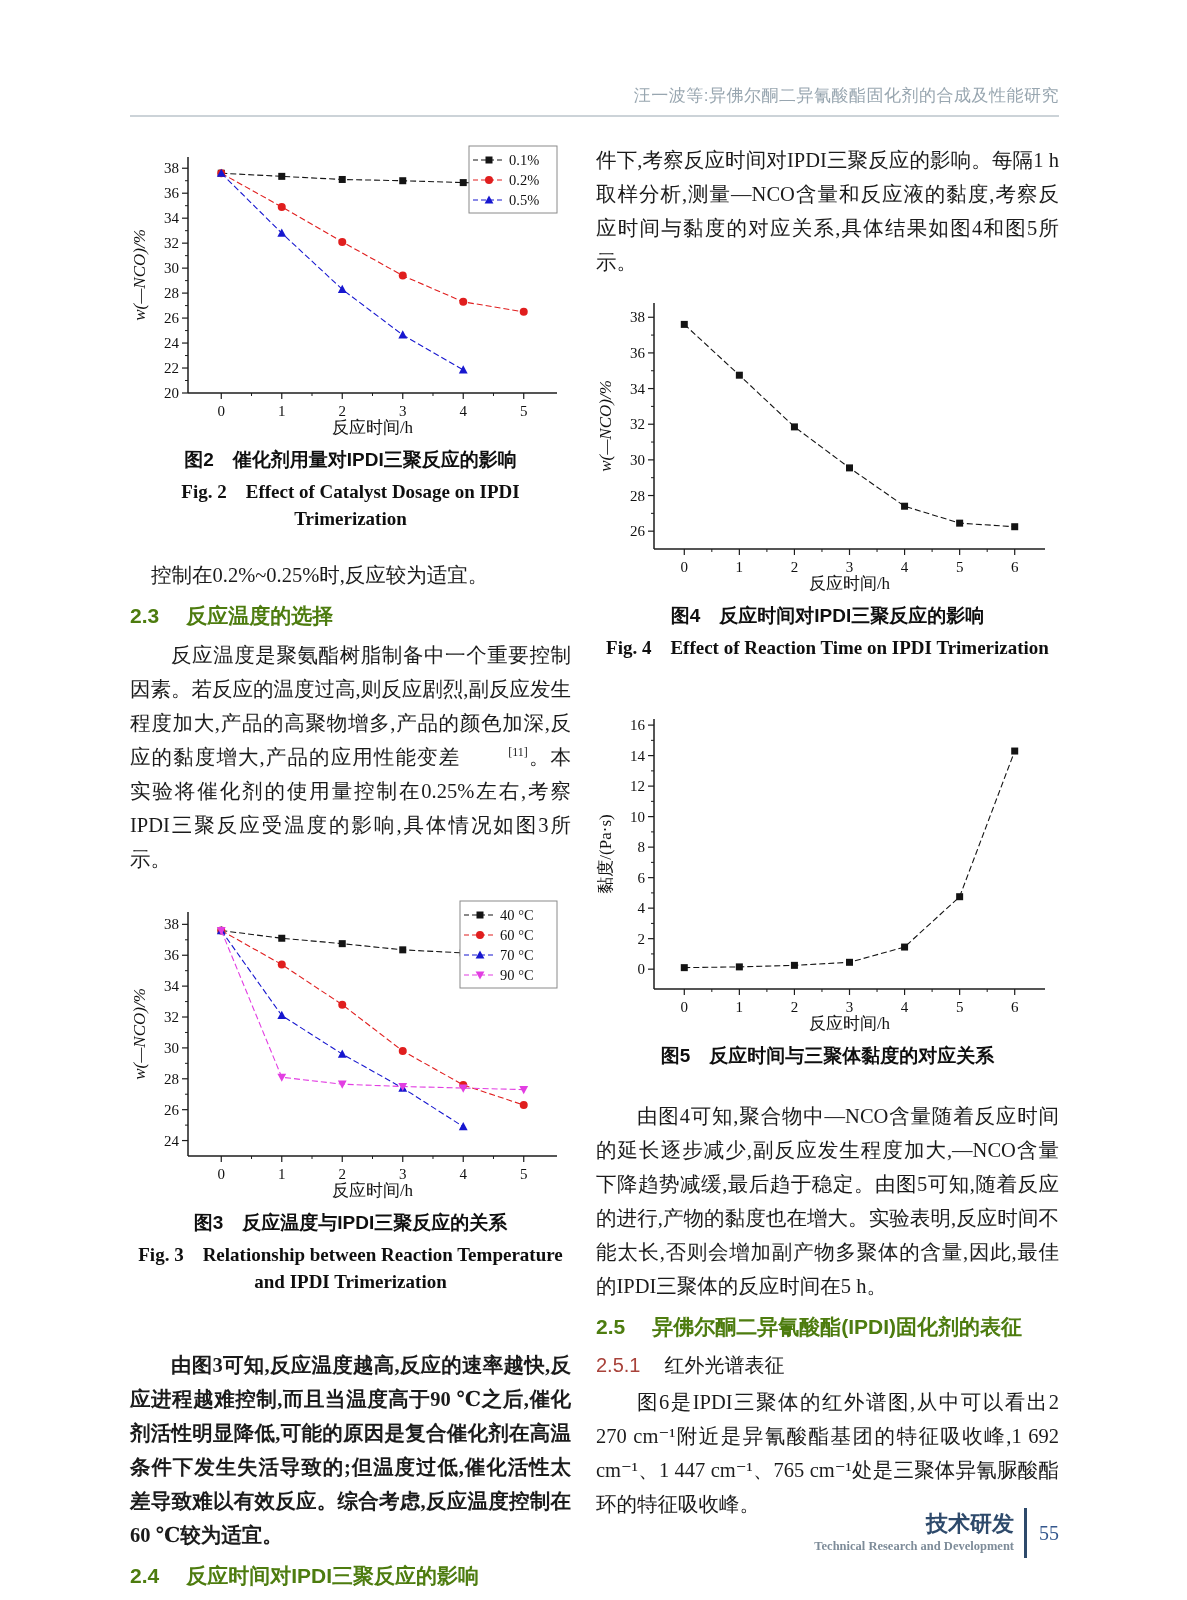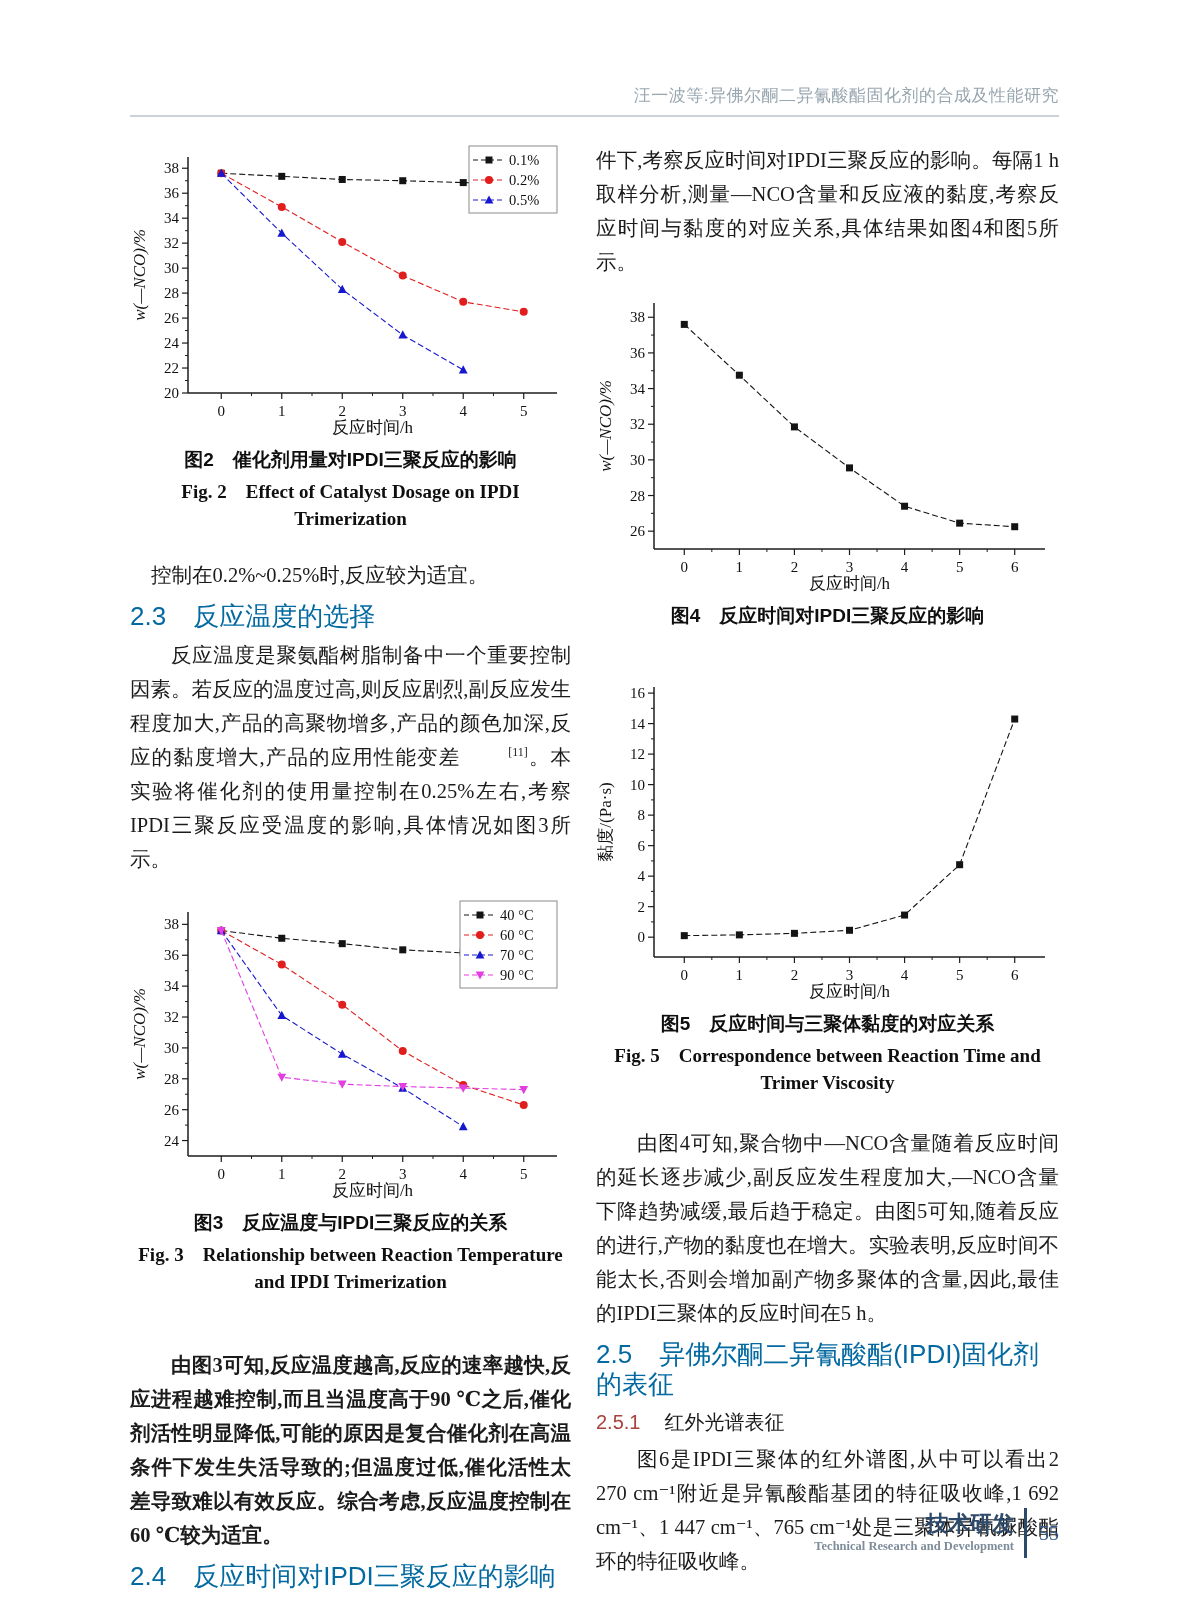--- a/index.html
+++ b/index.html
@@ -14,22 +14,22 @@
   .col.right{width:463px;}
   figure{margin:0;}
   .chart{display:block;}
   .chart text{font-family:"Liberation Serif","DejaVu Serif",serif;}
   .cap-zh{text-align:center;font-weight:bold;font-size:19px;color:#0f0f0f;margin-top:8px;
           font-family:"Liberation Sans","DejaVu Sans",sans-serif;}
   .cap-en{text-align:center;font-weight:bold;font-size:19px;color:#0f0f0f;margin-top:5px;line-height:27px;}
   .para{margin:0;text-align:justify;font-size:20.5px;line-height:34px;color:#1b1b1b;}
   .para sup{font-size:12px;line-height:0;padding-left:48px;}
   .indent{text-indent:2em;}
-  .heading{font-family:"Liberation Sans","DejaVu Sans",sans-serif;font-weight:normal;
-           color:#0369a1;font-size:26px;line-height:30px;margin:9px 0 7px 0;}
+  .heading{font-family:"Liberation Sans","DejaVu Sans",sans-serif;font-weight:bold;
+           color:#4d7c0f;font-size:21px;line-height:30px;margin:9px 0 7px 0;}
   .heading .hnum{margin-right:27px;}
   .subheading{font-size:20px;line-height:32px;margin:2px 0 4px 0;}
   .subheading .hnum{color:#a8423a;font-family:"Liberation Sans","DejaVu Sans",sans-serif;margin-right:24px;}
   .subheading .htitle{color:#1b1b1b;}
   .footer{position:absolute;right:128px;bottom:42px;display:flex;align-items:center;}
   .footer .zh-en{text-align:right;margin-right:10px;}
   .footer .f-zh{font-family:"Liberation Sans","DejaVu Sans",sans-serif;font-weight:bold;
                 font-size:22px;color:#2e4a6b;line-height:24px;}
   .footer .f-en{font-size:12.5px;color:#7e8c99;font-weight:bold;margin-top:3px;}
   .footer .vbar{width:3px;height:50px;background:#2e4a6b;margin-right:12px;}
@@ -299,20 +299,21 @@
             <polyline points="88.2887323943662,35.39130434782601 143.35915492957747,86.195652173913 198.4295774647887,137.89130434782604 253.5,178.89130434782606 308.57042253521126,217.21739130434784 363.6408450704226,234.1521739130435 418.7112676056338,237.7173913043478" fill="none" stroke="#141414" stroke-width="1.1" stroke-dasharray="6 3"></polyline>
             <rect fill="#141414" x="84.7887323943662" y="31.891304347826008" width="7" height="7"></rect>
             <rect fill="#141414" x="139.85915492957747" y="82.695652173913" width="7" height="7"></rect>
             <rect fill="#141414" x="194.9295774647887" y="134.39130434782604" width="7" height="7"></rect>
             <rect fill="#141414" x="250" y="175.39130434782606" width="7" height="7"></rect>
             <rect fill="#141414" x="305.07042253521126" y="213.71739130434784" width="7" height="7"></rect>
             <rect fill="#141414" x="360.1408450704226" y="230.6521739130435" width="7" height="7"></rect>
             <rect fill="#141414" x="415.2112676056338" y="234.2173913043478" width="7" height="7"></rect>
           </svg>
         <div class="cap-zh">图4　反应时间对IPDI三聚反应的影响</div>
+        <div class="cap-en">Fig. 4　Effect of Reaction Time on IPDI Trimerization</div>
       </figure>
 
       <figure class="mt44">
         <svg id="chart-fig5" class="chart" width="463" height="330">
             <line x1="58" y1="14" x2="58" y2="284" stroke="#1c1c1c" stroke-width="1.5"></line>
             <line x1="58" y1="284" x2="449" y2="284" stroke="#1c1c1c" stroke-width="1.5"></line>
             <line x1="52" y1="264.1694915254237" x2="58" y2="264.1694915254237" stroke="#1c1c1c" stroke-width="1.2"></line>
             <text x="49" y="269.1694915254237" text-anchor="end" font-size="15" fill="#111">0</text>
             <line x1="55" y1="248.91525423728814" x2="58" y2="248.91525423728814" stroke="#1c1c1c" stroke-width="1"></line>
             <line x1="52" y1="233.66101694915255" x2="58" y2="233.66101694915255" stroke="#1c1c1c" stroke-width="1.2"></line>
@@ -363,21 +364,20 @@
             <polyline points="88.2887323943662,262.64406779661016 143.35915492957747,261.8813559322034 198.4295774647887,260.35593220338984 253.5,257.3050847457627 308.57042253521126,242.05084745762713 363.6408450704226,191.71186440677965 418.7112676056338,46.03389830508473" fill="none" stroke="#141414" stroke-width="1.1" stroke-dasharray="6 3"></polyline>
             <rect fill="#141414" x="84.7887323943662" y="259.14406779661016" width="7" height="7"></rect>
             <rect fill="#141414" x="139.85915492957747" y="258.3813559322034" width="7" height="7"></rect>
             <rect fill="#141414" x="194.9295774647887" y="256.85593220338984" width="7" height="7"></rect>
             <rect fill="#141414" x="250" y="253.8050847457627" width="7" height="7"></rect>
             <rect fill="#141414" x="305.07042253521126" y="238.55084745762713" width="7" height="7"></rect>
             <rect fill="#141414" x="360.1408450704226" y="188.21186440677965" width="7" height="7"></rect>
             <rect fill="#141414" x="415.2112676056338" y="42.53389830508473" width="7" height="7"></rect>
           </svg>
         <div class="cap-zh">图5　反应时间与三聚体黏度的对应关系</div>
-        <div class="cap-en">Fig. 5　Correspondence between Reaction Time and Trimer Viscosity</div>
       </figure>
 
       <p class="para indent mt30">由图4可知,聚合物中—NCO含量随着反应时间的延长逐步减少,副反应发生程度加大,—NCO含量下降趋势减缓,最后趋于稳定。由图5可知,随着反应的进行,产物的黏度也在增大。实验表明,反应时间不能太长,否则会增加副产物多聚体的含量,因此,最佳的IPDI三聚体的反应时间在5 h。</p>
 
       <div class="heading">
         <span class="hnum">2.5</span><span>异佛尔酮二异氰酸酯(IPDI)固化剂的表征</span>
       </div>
 
       <div class="subheading">
         <span class="hnum">2.5.1</span><span class="htitle">红外光谱表征</span>

